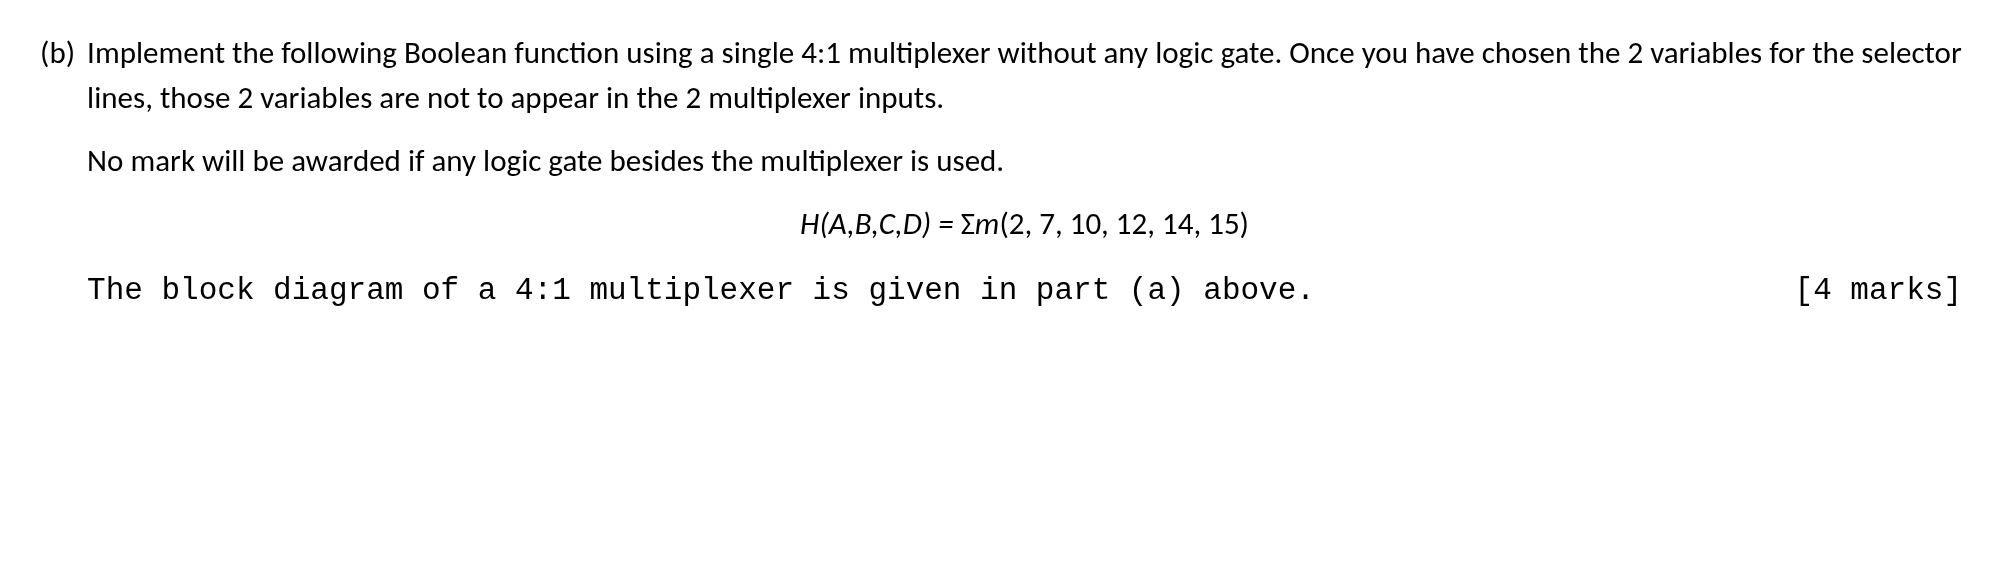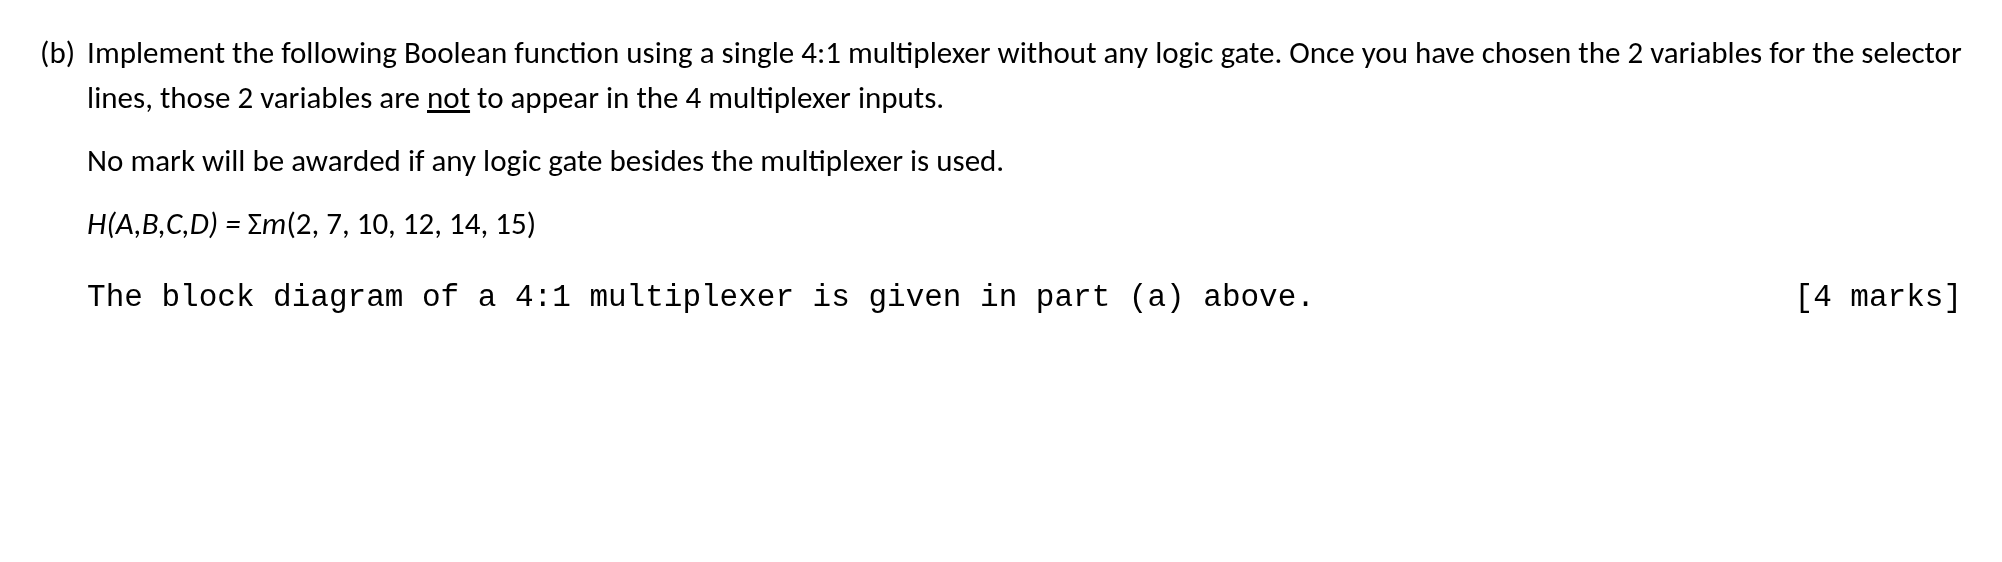--- a/index.html
+++ b/index.html
@@ -25,22 +25,22 @@
     .content {
       flex: 1;
     }
     .paragraph {
       margin-bottom: 18px;
     }
     .no-mark {
       margin-bottom: 2px;
     }
     .formula {
-      text-align: left;
-      margin: 18px 0 30px 0;
+      text-align: center;
+      margin: 18px 0 23px 0;
       font-style: italic;
     }
     .formula .func {
       font-style: italic;
     }
     .formula .vars {
       font-style: italic;
     }
     .formula .sigma {
       font-style: normal;
@@ -51,31 +51,30 @@
     .last-line {
       display: flex;
       justify-content: space-between;
       align-items: baseline;
       font-family: Liberation Mono, monospace;
     }
     .marks {
       flex-shrink: 0;
     }
     .underline {
-      text-decoration: underline;
     }
   </style>
 </head>
 <body>
 
 <div class="question-container">
   <div class="label">(b)</div>
   <div class="content">
     <div class="paragraph">
-      <span>Implement the following Boolean function using a single 4:1 multiplexer without any logic gate. Once you have chosen the 2 variables for the selector lines, those 2 variables are </span><span class="underline">not</span><span> to appear in the 4 multiplexer inputs.</span>
+      <span>Implement the following Boolean function using a single 4:1 multiplexer without any logic gate. Once you have chosen the 2 variables for the selector lines, those 2 variables are </span><span class="underline">not</span><span> to appear in the 2 multiplexer inputs.</span>
     </div>
     <div class="no-mark">No mark will be awarded if any logic gate besides the multiplexer is used.</div>
     <div class="formula">
       <span class="func">H</span><span>(</span><span class="vars">A,B,C,D</span><span>)</span><span> = </span><span class="sigma">Σ</span><span>m</span><span class="nums">(2, 7, 10, 12, 14, 15)</span>
     </div>
     <div class="last-line">
       <span>The block diagram of a 4:1 multiplexer is given in part (a) above.</span>
       <span class="marks">[4 marks]</span>
     </div>
   </div>

